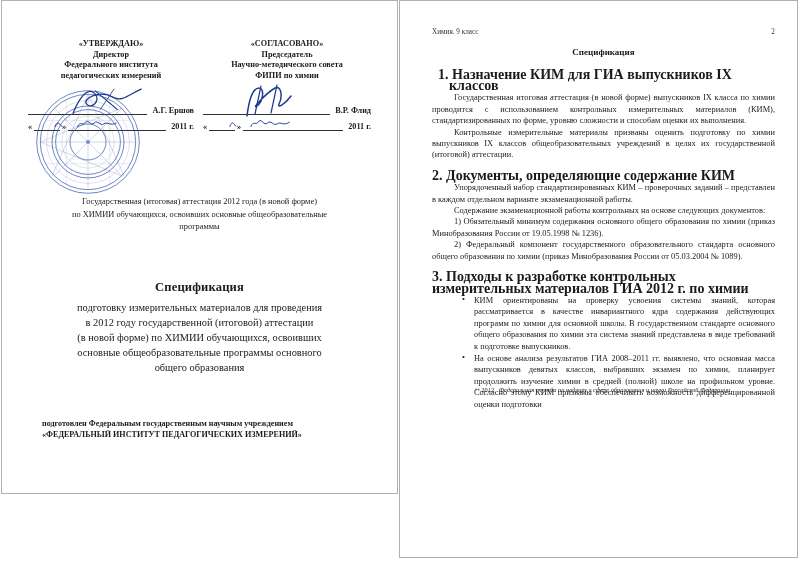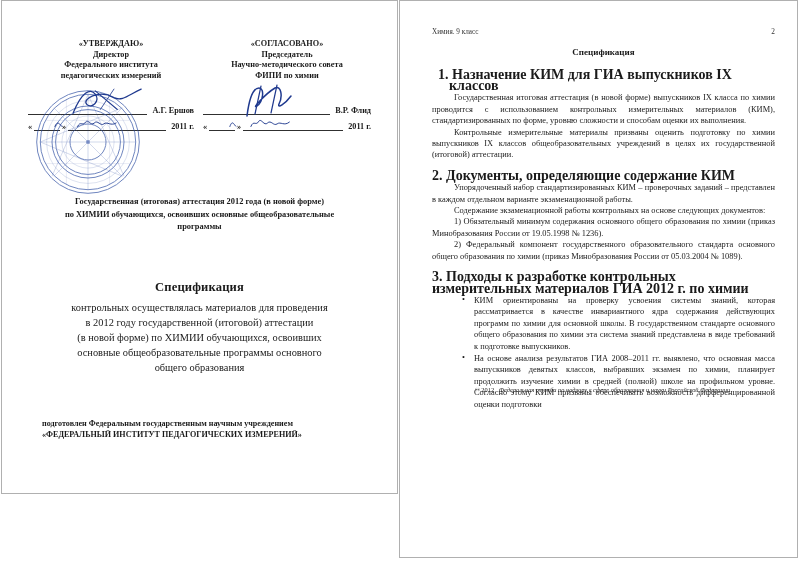--- a/index.html
+++ b/index.html
@@ -133,21 +133,21 @@
     position: absolute;
     left: 6px;
     top: -12px;
     width: 108px;
     height: 108px;
     opacity: 0.82;
   }
 
   .lp-subtitle {
     text-align: center;
-    font-weight: bold;
+    font-weight: normal;
     font-size: 8.4px;
     line-height: 12.4px;
     margin-top: 62px;
     padding: 0 6px;
   }
   .lp-spec-title {
     text-align: center;
     font-weight: bold;
     font-size: 12.6px;
     margin-top: 46px;
@@ -359,21 +359,21 @@
 
       <div class="lp-subtitle">
         <div>Государственная (итоговая) аттестация 2012 года (в новой форме)</div>
         <div>по ХИМИИ обучающихся, освоивших основные общеобразовательные</div>
         <div>программы</div>
       </div>
 
       <div class="lp-spec-title">Спецификация</div>
 
       <div class="lp-spec-body">
-        <div>контрольных осуществлялась материалов для проведения</div>
+        <div>подготовку измерительных материалов для проведения</div>
         <div>в 2012 году государственной (итоговой) аттестации</div>
         <div>(в новой форме) по ХИМИИ обучающихся, освоивших</div>
         <div>основные общеобразовательные программы основного</div>
         <div>общего образования</div>
       </div>
 
       <div class="lp-prepared">
         <div>подготовлен Федеральным государственным научным учреждением</div>
         <div>«ФЕДЕРАЛЬНЫЙ ИНСТИТУТ ПЕДАГОГИЧЕСКИХ ИЗМЕРЕНИЙ»</div>
       </div>

